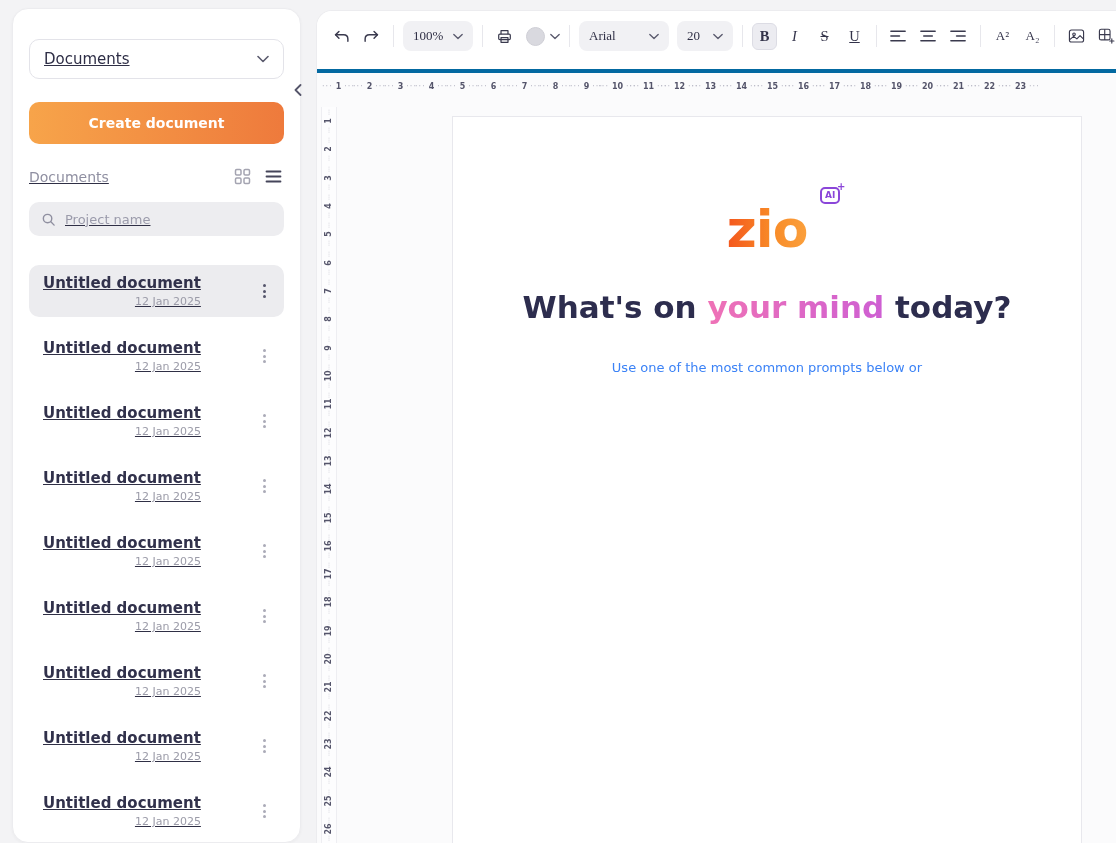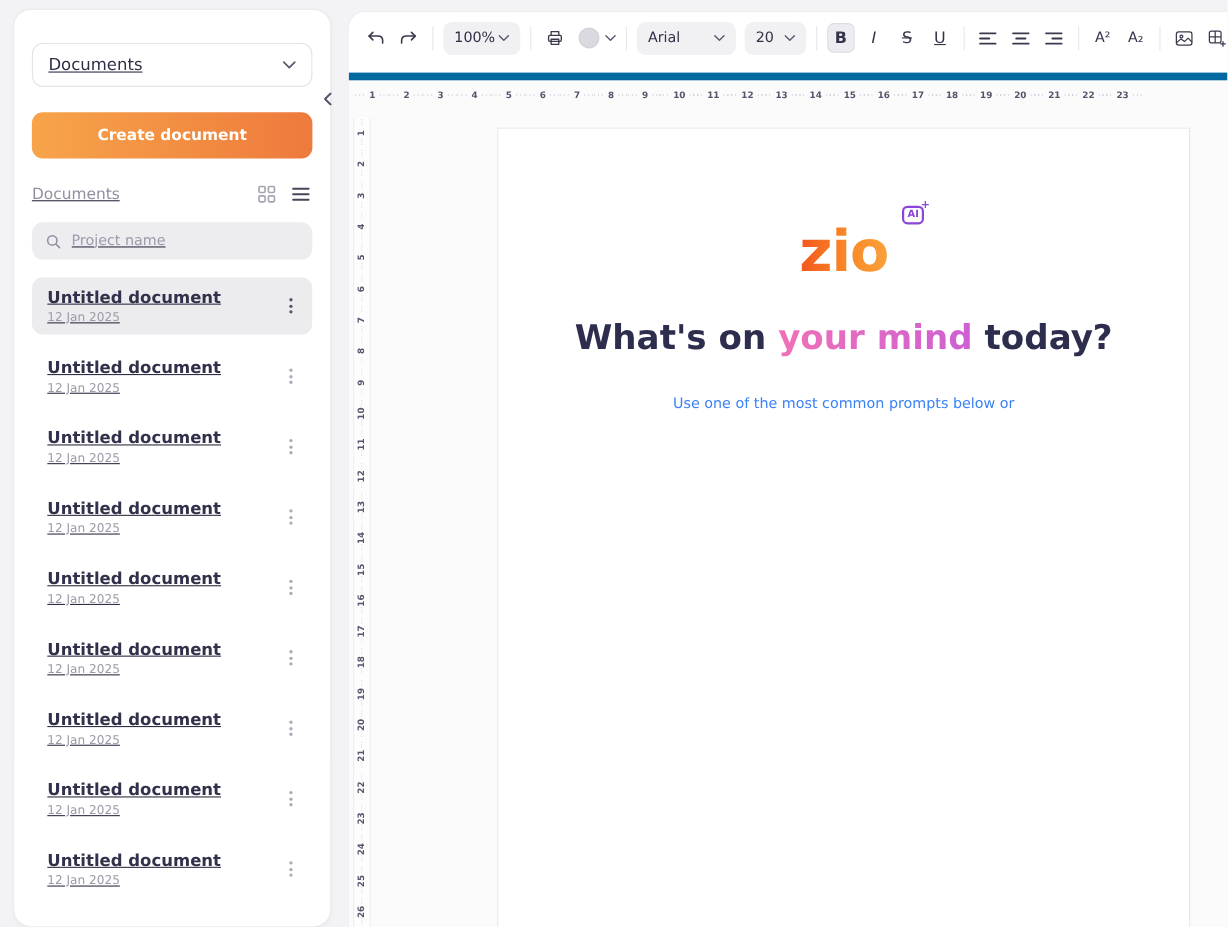--- a/index.html
+++ b/index.html
@@ -43,44 +43,44 @@
   }
   .search-box input {
     border:none; background:transparent; outline:none; flex:1;
     font-family:inherit; font-size:13px; color:#3a3a50;
   }
   .search-box input::placeholder { color:#9b9bab; }
   .doc-list { margin-top:16px; overflow:hidden; }
   .doc-item {
     height:52px; border-radius:10px; margin-bottom:12px;
     display:flex; align-items:center; justify-content:space-between;
-    padding:0 10px 0 14px; cursor:pointer;
+    padding:0 10px 0 14px; cursor:pointer;margin-top:13px;
   }
   .doc-item.selected { background:#ececef; }
   .doc-title { font-size:15px; font-weight:600; color:#31314b; }
-  .doc-date { font-size:11px; color:#9b9ba8; margin-top:3px; }
+  .doc-date { font-size:11px; color:#9b9ba8; margin-top:3px;text-align:right; }
   .kebab { display:flex; flex-direction:column; gap:2.5px; padding:6px 8px; }
   .kebab span { width:3px; height:3px; border-radius:50%; background:#ababb8; }
   .doc-item.selected .kebab span { background:#55556b; }
 
   .collapse-handle {
     position:absolute; left:290px; top:80px; width:16px; height:20px;
     display:flex; align-items:center; justify-content:center; cursor:pointer;
   }
 
   
   .main {
     position:absolute; left:316px; top:10px; right:0; bottom:0;
     background:#fbfbfc; border-radius:16px 0 0 0; overflow:hidden;
     border:1px solid #ececef; border-right:none; border-bottom:none;
   }
   .toolbar {
     position:absolute; top:0; left:0; right:0; height:62px;
-    background:#fff; border-bottom:7px solid #0369a1;
-    display:flex; align-items:center; padding:0 12px 8px 12px; overflow:hidden;
+    background:#fff; border-bottom:4px solid #0369a1;
+    display:flex; align-items:center; padding:0 12px 8px 12px; overflow:hidden;font-family:Liberation Serif, serif;
   }
   .tb-btn {
     min-width:25px; height:27px; border:none; background:none; border-radius:6px;
     display:flex; align-items:center; justify-content:center; cursor:pointer;
     font-family:inherit; font-size:14.5px; color:#33334a; padding:0 4px;
   }
   .tb-btn.active { background:#ececf1; border:1px solid #dcdce4; }
   .tb-btn + .tb-btn { margin-left:5px; }
   .tb-divider { width:1px; height:22px; background:#e7e7ec; margin:0 9px; flex:none; }
   .tb-chip {

